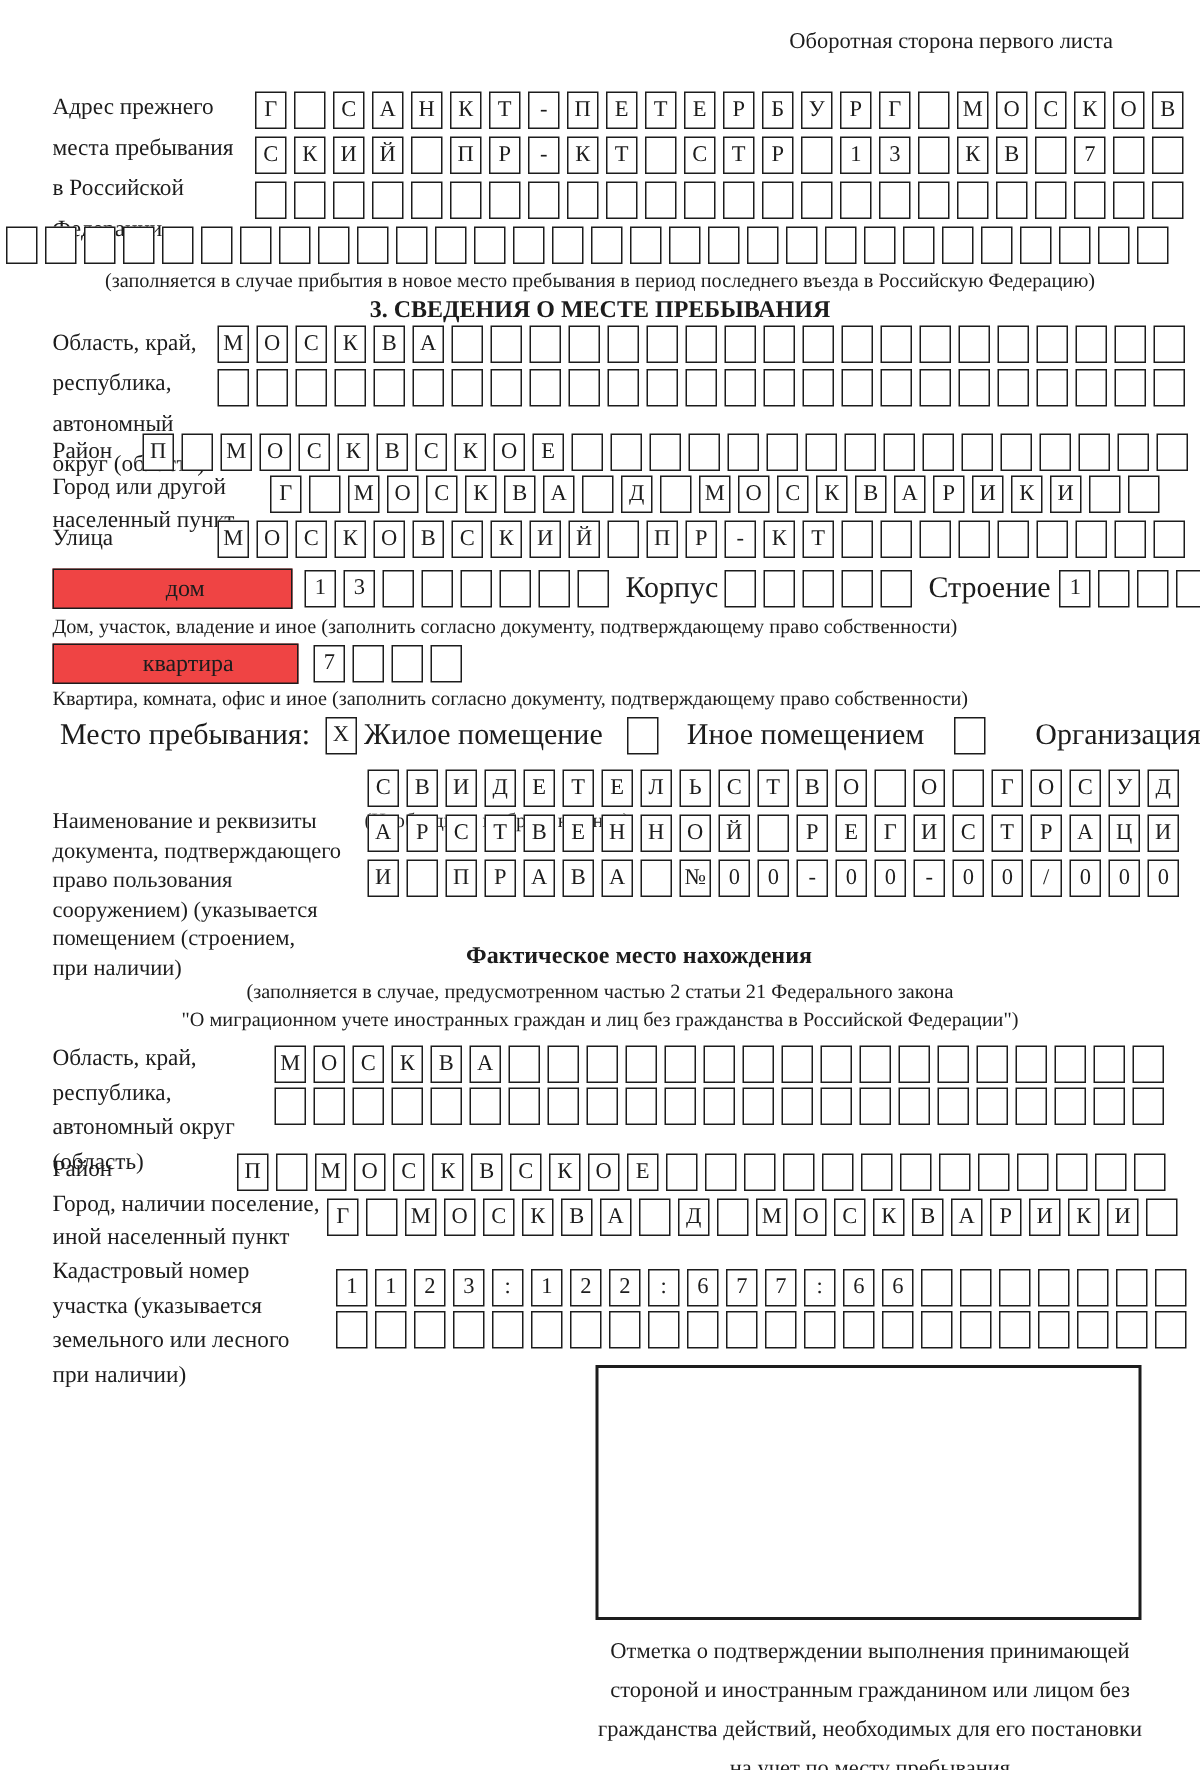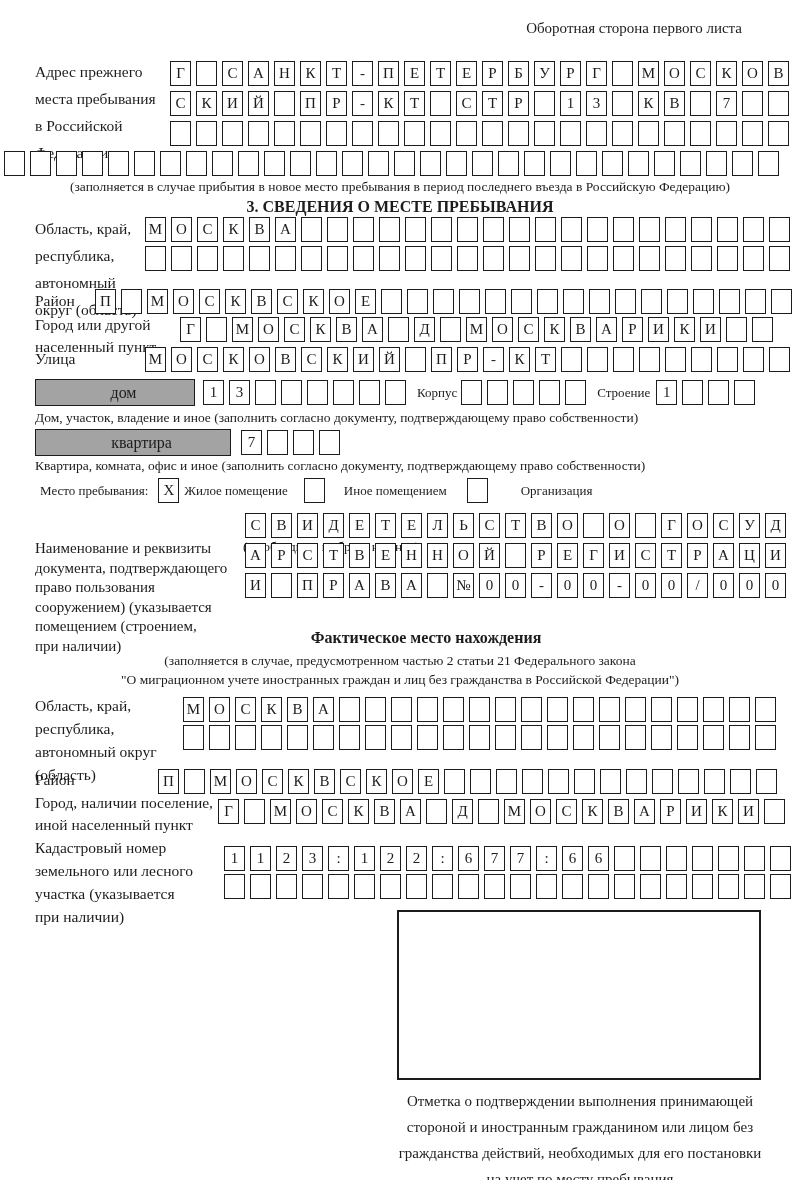--- a/index.html
+++ b/index.html
@@ -4,29 +4,29 @@
 <style>
   html,body{margin:0;padding:0;background:#fff;}
   .page{position:relative;width:800px;height:1180px;background:#fff;overflow:hidden;
         font-family:"Liberation Serif","DejaVu Serif",serif;color:#1c1c1c;}
   .abs{position:absolute;}
   .boxrow{display:flex;height:26px;}
   .box{flex:none;width:21px;height:25px;margin-right:5px;border:1.6px solid #1c1c1c;
        box-sizing:border-box;display:inline-flex;align-items:center;justify-content:center;
        font-size:15px;line-height:1;background:#fff;}
   .widebox{flex:none;height:27px;border:1.6px solid #1c1c1c;box-sizing:border-box;
-       display:inline-flex;align-items:center;justify-content:center;font-size:16px;background:#a3a3a3;padding-left:17px;}
+       display:inline-flex;align-items:center;justify-content:center;font-size:16px;background:#ef4444;padding-left:17px;}
   .lbl{font-size:15.5px;line-height:27px;}
   .lbl-tight{font-size:15.5px;line-height:22px;}
   .lbl-doc{font-size:15px;line-height:19.5px;}
   .lbl-mid{font-size:15.5px;line-height:23px;}
   .note{font-size:13.5px;}
   .title{font-size:16px;font-weight:bold;text-align:center;}
   .center{text-align:center;width:800px;left:0;}
-  .inline-lbl{font-size:13px;line-height:27px;white-space:nowrap;}
+  .inline-lbl{font-size:20px;line-height:27px;white-space:nowrap;}
   .flexrow{display:flex;align-items:center;}
   .stamp-box{border:2px solid #1c1c1c;box-sizing:border-box;background:#fff;}
 </style>
 </head>
 <body>
 
 <div class="page">
 
   <div class="abs" style="top:20px;right:58px;font-size:15px;">Оборотная сторона первого листа</div>
 
@@ -325,21 +325,21 @@
     <span class="boxrow" style="margin-left:6px;">
         <span class="box">1</span>
         <span class="box"></span>
         <span class="box"></span>
         <span class="box"></span>
       </span>
   </div>
   <div class="abs note" style="left:35px;top:410px;">Дом, участок, владение и иное (заполнить согласно документу, подтверждающему право собственности)</div>
 
   <div class="abs flexrow" style="left:35px;top:429px;">
-    <span class="widebox" style="width:196px;">квартира</span>
+    <span class="widebox" style="width:164px;">квартира</span>
     <span class="boxrow" style="margin-left:10px;">
         <span class="box">7</span>
         <span class="box"></span>
         <span class="box"></span>
         <span class="box"></span>
       </span>
   </div>
   <div class="abs note" style="left:35px;top:458px;">Квартира, комната, офис и иное (заполнить согласно документу, подтверждающему право собственности)</div>
 
   <div class="abs flexrow" style="left:40px;top:477px;">
@@ -544,22 +544,22 @@
       <span class="box">А</span>
       <span class="box">Р</span>
       <span class="box">И</span>
       <span class="box">К</span>
       <span class="box">И</span>
       <span class="box"></span>
     </div>
 
   <div class="abs lbl-mid" style="left:35px;top:836px;width:190px;">
       <div>Кадастровый номер</div>
+      <div>участка (указывается</div>
       <div>земельного или лесного</div>
-      <div>участка (указывается</div>
       <div>при наличии)</div>
     </div>
   <div class="abs boxrow" style="left:224px;top:846px;">
       <span class="box">1</span>
       <span class="box">1</span>
       <span class="box">2</span>
       <span class="box">3</span>
       <span class="box">:</span>
       <span class="box">1</span>
       <span class="box">2</span>

